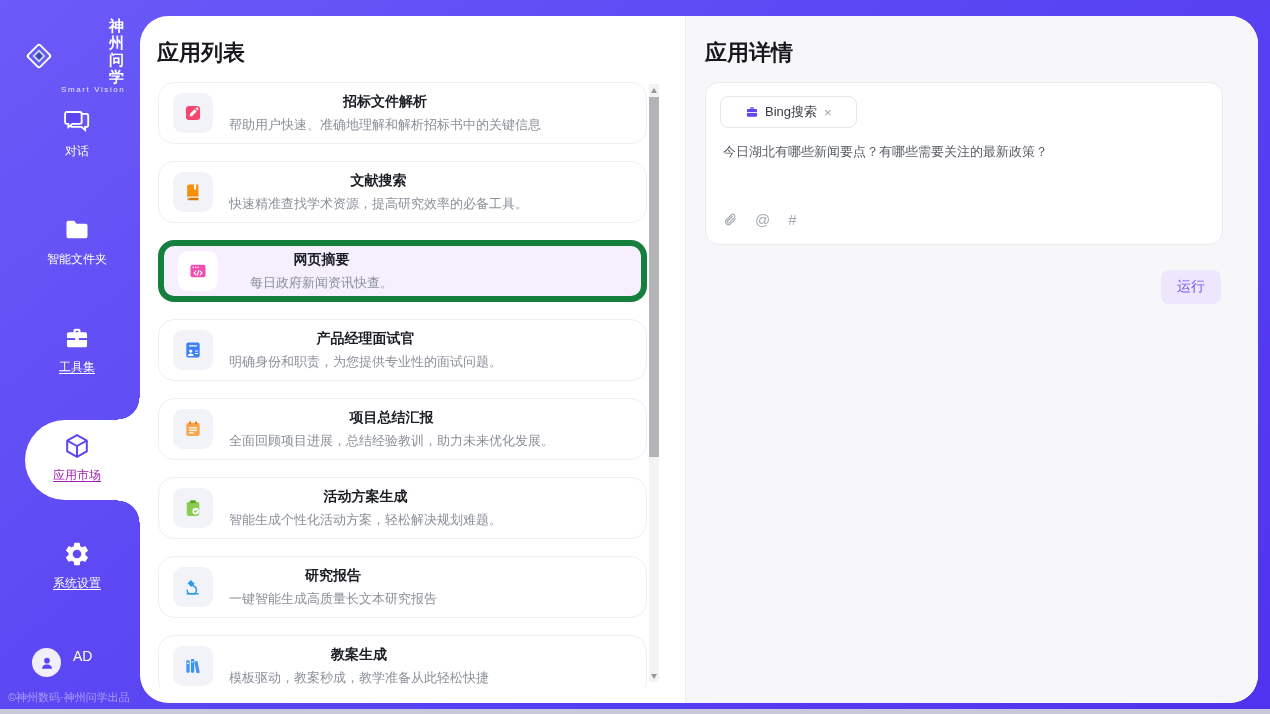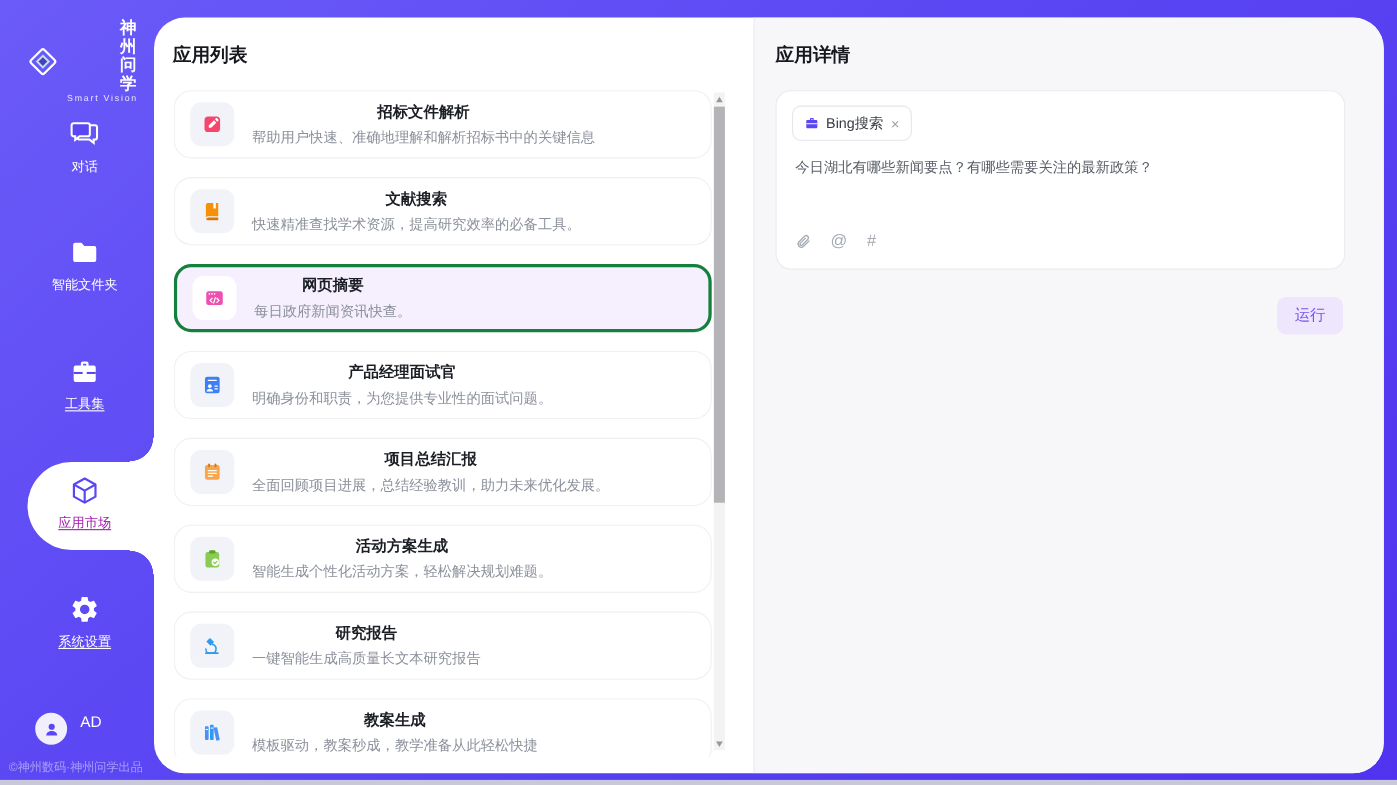--- a/index.html
+++ b/index.html
@@ -34,47 +34,47 @@
   .user-row { position:absolute; left:32px; top:648px; display:flex; cursor:pointer; }
   .avatar { width:29px; height:29px; border-radius:50%; background:#F1EFFC; display:flex; align-items:center; justify-content:center; }
   .user-name { color:#fff; font-size:14px; margin-left:12px; }
   .sidebar-footer { position:absolute; left:8px; bottom:9px; font-size:11px; color:rgba(255,255,255,.45); white-space:nowrap; }
 
   
   .main { position:absolute; left:140px; top:16px; width:1118px; height:687px;
     background:#fff; border-radius:28px; display:flex; overflow:hidden; }
 
   .left-pane { width:545px; position:relative; }
-  .pane-title { position:absolute; left:17px; top:22px; font-size:17px; font-weight:bold; color:#16181D; }
+  .pane-title { position:absolute; left:17px; top:22px; font-size:22px; font-weight:bold; color:#16181D; }
 
   .app-list { position:absolute; left:18px; top:66px; width:490px; height:606px; overflow:hidden; }
   .app-card { width:489px; height:62px; border:1px solid #F0F0F3; border-radius:16px;
     margin-bottom:17px; display:flex; align-items:center; padding-left:14px; cursor:pointer; background:#fff; }
-  .app-card.selected { background:#F5EFFE; border:3px solid #15803d; }
+  .app-card.selected { background:#F5EFFE; border:6px solid #15803d;gap:16px; }
   .app-icon-box { width:40px; height:40px; border-radius:10px; background:#F1F3F8;
     display:flex; align-items:center; justify-content:center; flex:none; }
   .app-card.selected .app-icon-box { background:#fff; }
   .app-text { margin-left:16px;text-align:center; }
   .app-name { font-size:14px; font-weight:bold; color:#1B1E24; }
   .app-desc { font-size:13px; color:#8B909A; margin-top:5px; white-space:nowrap; }
 
   
   .scrollbar { position:absolute; right:26px; top:68px; width:10px; height:598px; background:#F3F3F4; }
   .sb-arrow { position:absolute; left:0; width:10px; height:12px; display:flex; align-items:center; justify-content:center; cursor:pointer; }
   .sb-arrow.up { top:0; } .sb-arrow.down { bottom:0; }
   .tri-up { width:0; height:0; border-left:3.5px solid transparent; border-right:3.5px solid transparent; border-bottom:5px solid #97979B; }
   .tri-down { width:0; height:0; border-left:3.5px solid transparent; border-right:3.5px solid transparent; border-top:5px solid #97979B; }
   .sb-thumb { position:absolute; left:0; top:13px; width:10px; height:360px; background:#B3B3B8; cursor:grab; }
 
   .right-pane { flex:1; position:relative; background:#F7F7F9; border-left:1px solid #ECECF0; }
 
   .prompt-card { position:absolute; left:19px; top:66px; width:518px; height:163px;
     background:#fff; border:1px solid #EAEAEF; border-radius:14px; }
   .tool-tag { position:absolute; left:14px; top:13px; display:inline-flex; align-items:center;
-    border:1px solid #E5E5EB; border-radius:8px; padding:6px 10px; background:#fff; cursor:pointer; }
+    border:1px solid #E5E5EB; border-radius:8px; padding:6px 24px; background:#fff; cursor:pointer; }
   .tool-tag-label { font-size:13px; color:#383C43; margin-left:6px; }
   .tag-close { font-size:13px; color:#9AA0A8; margin-left:7px; cursor:pointer; line-height:1; }
   .prompt-text { position:absolute; left:17px; top:60px; font-size:13px; color:#585D66; width:480px; }
   .prompt-tools { position:absolute; left:17px; bottom:16px; display:flex; align-items:center; gap:18px; }
   .ptool { color:#A6ABB3; font-size:15px; cursor:pointer; display:flex; align-items:center; }
 
   .run-btn { position:absolute; top:254px; right:37px; background:#EDE6FC; color:#7A55F2;
     font-size:14px; border:none; border-radius:8px; padding:8px 16px; cursor:pointer; }
 </style>
 </head>

